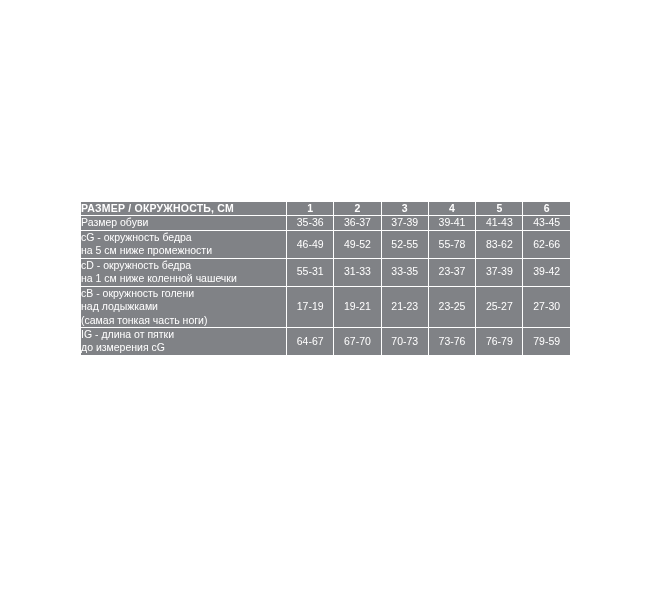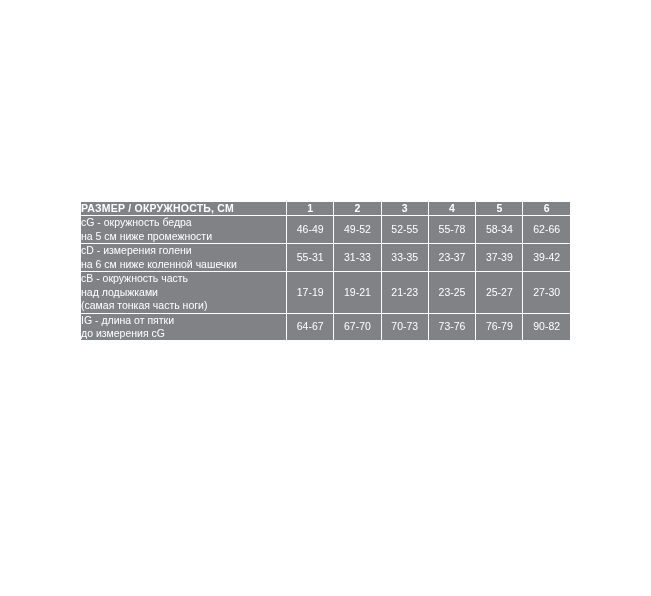--- a/index.html
+++ b/index.html
@@ -90,63 +90,74 @@
           <th class="head-num">2</th>
           <th class="head-num">3</th>
           <th class="head-num">4</th>
           <th class="head-num">5</th>
           <th class="head-num">6</th>
         </tr>
       </thead>
       <tbody>
         <tr>
           <td class="row-label">
+            <span class="lbl-line">Размер обуви</span>
+          </td>
+          <td class="cell">35-36</td>
+          <td class="cell">36-37</td>
+          <td class="cell">37-39</td>
+          <td class="cell">39-41</td>
+          <td class="cell">41-43</td>
+          <td class="cell">43-45</td>
+        </tr>
+        <tr>
+          <td class="row-label">
             <span class="lbl-line">cG - окружность бедра</span>
             <span class="lbl-line">на 5 см ниже промежности</span>
           </td>
           <td class="cell">46-49</td>
           <td class="cell">49-52</td>
           <td class="cell">52-55</td>
           <td class="cell">55-78</td>
-          <td class="cell">58-34</td>
+          <td class="cell">83-62</td>
           <td class="cell">62-66</td>
         </tr>
         <tr>
           <td class="row-label">
-            <span class="lbl-line">cD - измерения  голени</span>
-            <span class="lbl-line">на 6 см ниже коленной чашечки</span>
+            <span class="lbl-line">cD - окружность  бедра</span>
+            <span class="lbl-line">на 1 см ниже коленной чашечки</span>
           </td>
           <td class="cell">55-31</td>
           <td class="cell">31-33</td>
           <td class="cell">33-35</td>
           <td class="cell">23-37</td>
           <td class="cell">37-39</td>
           <td class="cell">39-42</td>
         </tr>
         <tr>
           <td class="row-label">
-            <span class="lbl-line">cB - окружность  часть</span>
+            <span class="lbl-line">cB - окружность  голени</span>
             <span class="lbl-line">над лодыжками</span>
             <span class="lbl-line">(самая тонкая часть ноги)</span>
           </td>
           <td class="cell">17-19</td>
           <td class="cell">19-21</td>
           <td class="cell">21-23</td>
           <td class="cell">23-25</td>
           <td class="cell">25-27</td>
           <td class="cell">27-30</td>
         </tr>
         <tr>
           <td class="row-label">
             <span class="lbl-line">IG - длина от пятки</span>
             <span class="lbl-line">до измерения cG</span>
           </td>
           <td class="cell">64-67</td>
           <td class="cell">67-70</td>
           <td class="cell">70-73</td>
           <td class="cell">73-76</td>
           <td class="cell">76-79</td>
-          <td class="cell">90-82</td>
+          <td class="cell">79-59</td>
         </tr>
       </tbody>
     </table>
   </div>
 </div>
 
 </body></html>

